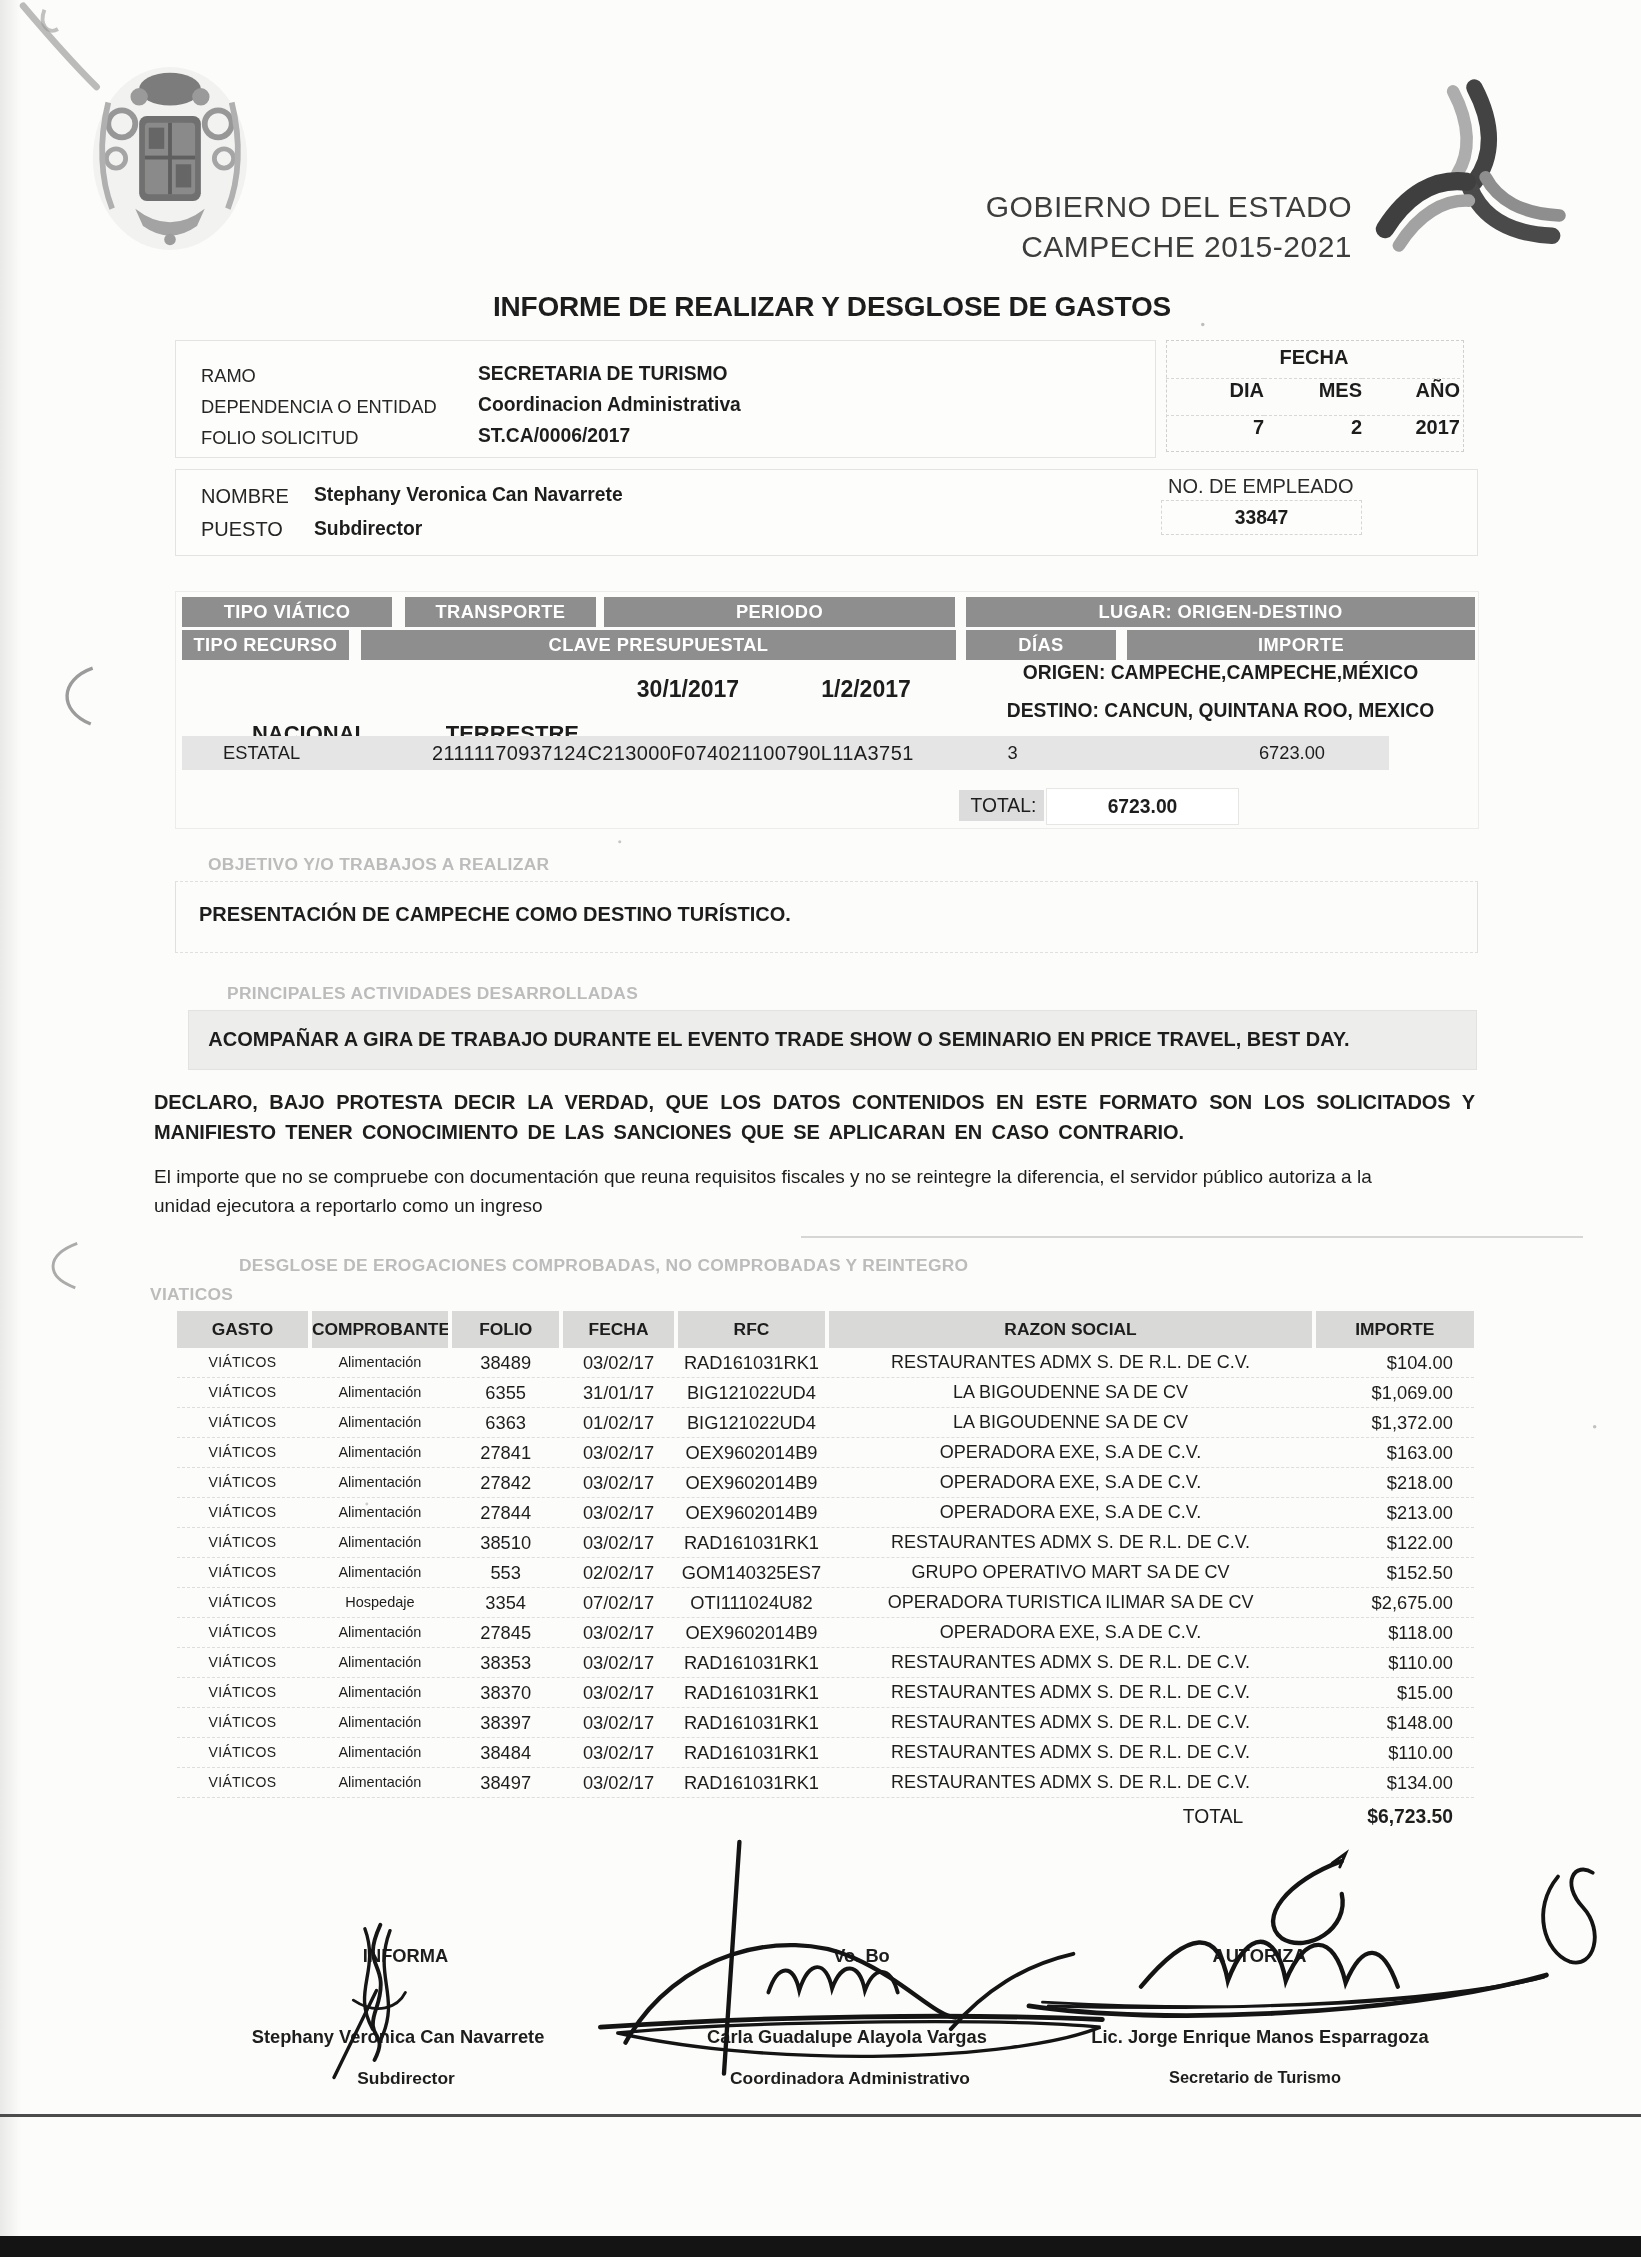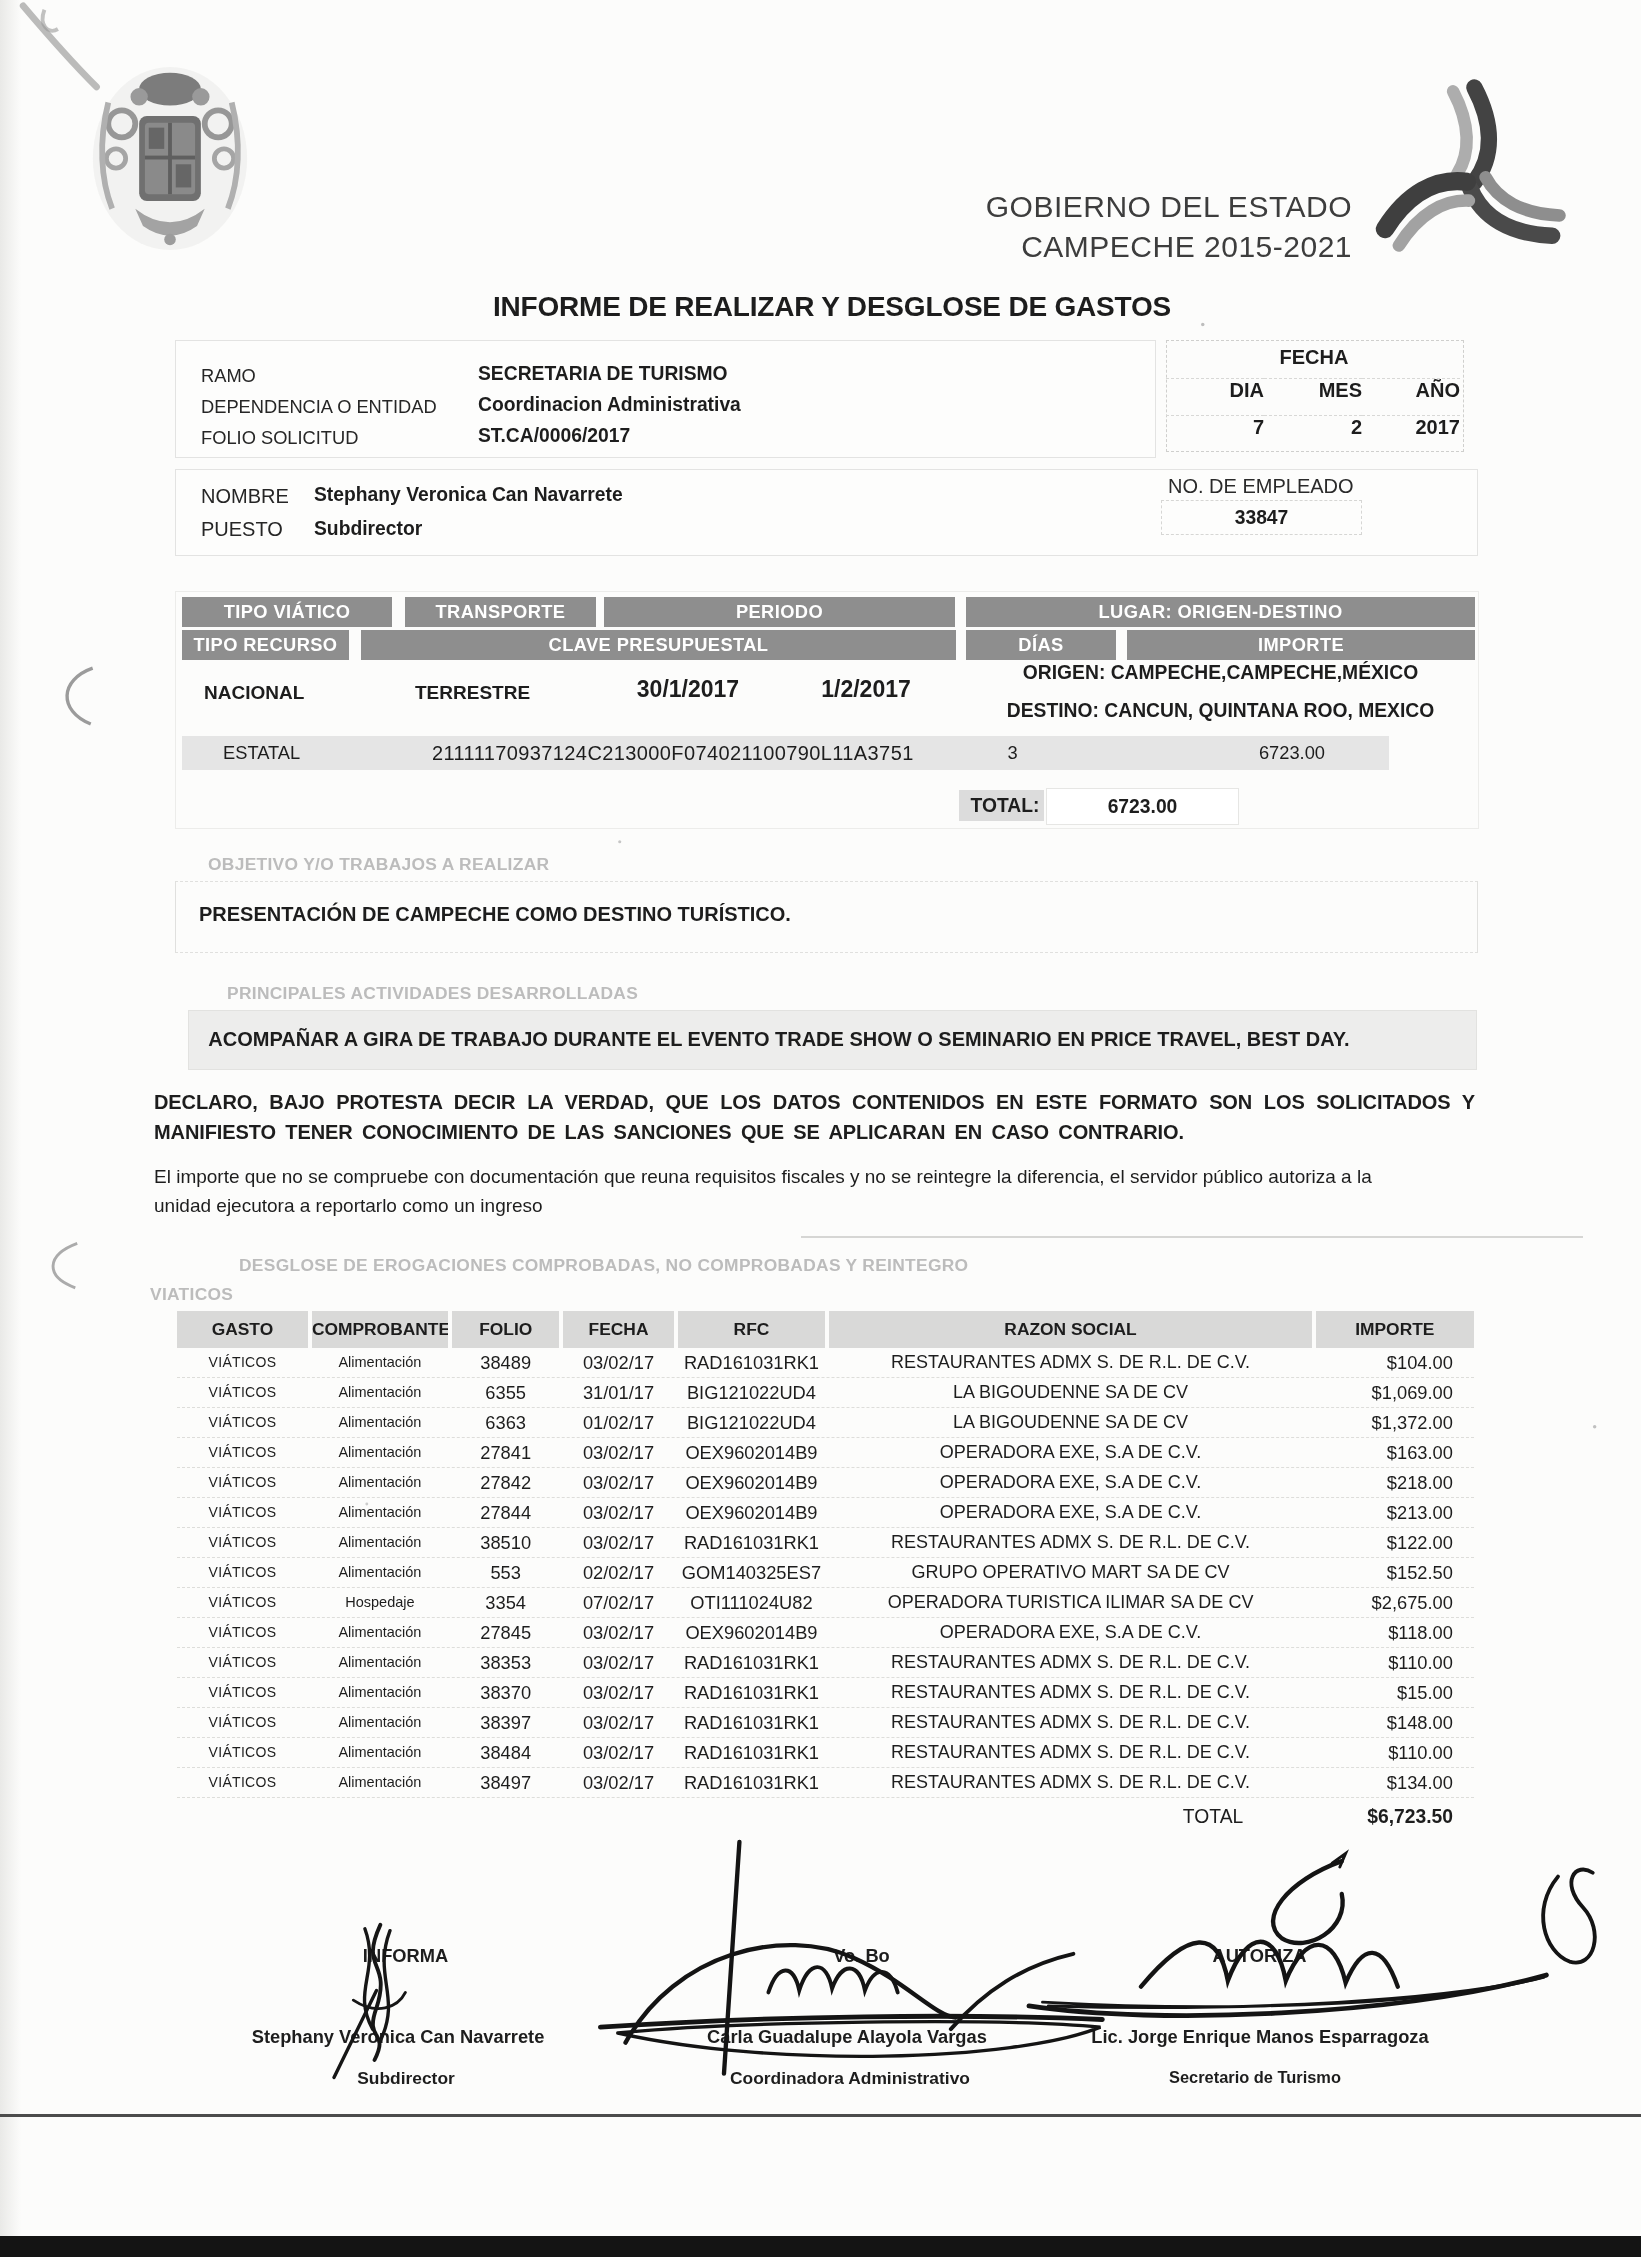--- a/index.html
+++ b/index.html
@@ -25,25 +25,25 @@
   .fecha-title{top:346px;left:1166px;width:296px;text-align:center;font-weight:bold;font-size:20px;}
   .fecha-cell{width:98px;text-align:right;font-weight:bold;font-size:20px;display:inline-block;}
   .fecha-row{left:1166px;width:296px;display:flex;}
   .fecha-row .fecha-cell{border-top:1px dashed #d8d8d6;}
   .emp-label{top:475px;left:1168px;width:251px;font-size:20px;color:#2a2a2a;}
   .emp-box{left:1161px;top:500px;width:199px;height:33px;border:1px dashed #d6d6d4;
     text-align:center;font-weight:bold;font-size:19.3px;line-height:33px;}
   
   .band{background:#8e8e8e;color:#ffffff;font-weight:bold;font-size:18.3px;
     text-align:center;line-height:30px;height:30px;letter-spacing:0.4px;}
-  .trip-val{font-weight:bold;font-size:19px;text-align:left;}
+  .trip-val{font-weight:bold;font-size:22px;text-align:right;margin-top:39px;}
   .trip-date{font-weight:bold;font-size:23px;text-align:center;}
   .gray-row{background:#e5e5e5;height:34px;line-height:34px;}
   .total-lbl-box{left:959px;top:790px;width:85px;height:31px;background:#dcdcdc;
-    font-weight:bold;font-size:19.3px;line-height:31px;padding-left:11.6px;box-sizing:border-box;}
+    font-weight:normal;font-size:19.3px;line-height:31px;padding-left:11.6px;box-sizing:border-box;}
   .total-val-box{left:1046px;top:788px;width:191px;height:35px;background:#fff;
     border:1px solid #e6e6e4;text-align:center;font-weight:bold;font-size:19.3px;line-height:35px;}
   
   .sec-label{color:#bcbcbc;font-weight:bold;font-size:17.4px;letter-spacing:0.3px;}
   .stmt{font-size:20px;font-weight:bold;}
   .decl{font-size:20px;font-weight:600;line-height:30px;text-align:justify;letter-spacing:-0.1px;word-spacing:3.9px;}
   .nota{font-size:19px;line-height:29px;}
   
   .xtable{left:177px;top:1311px;width:1297px;}
   .t-row{display:flex;width:100%;}

